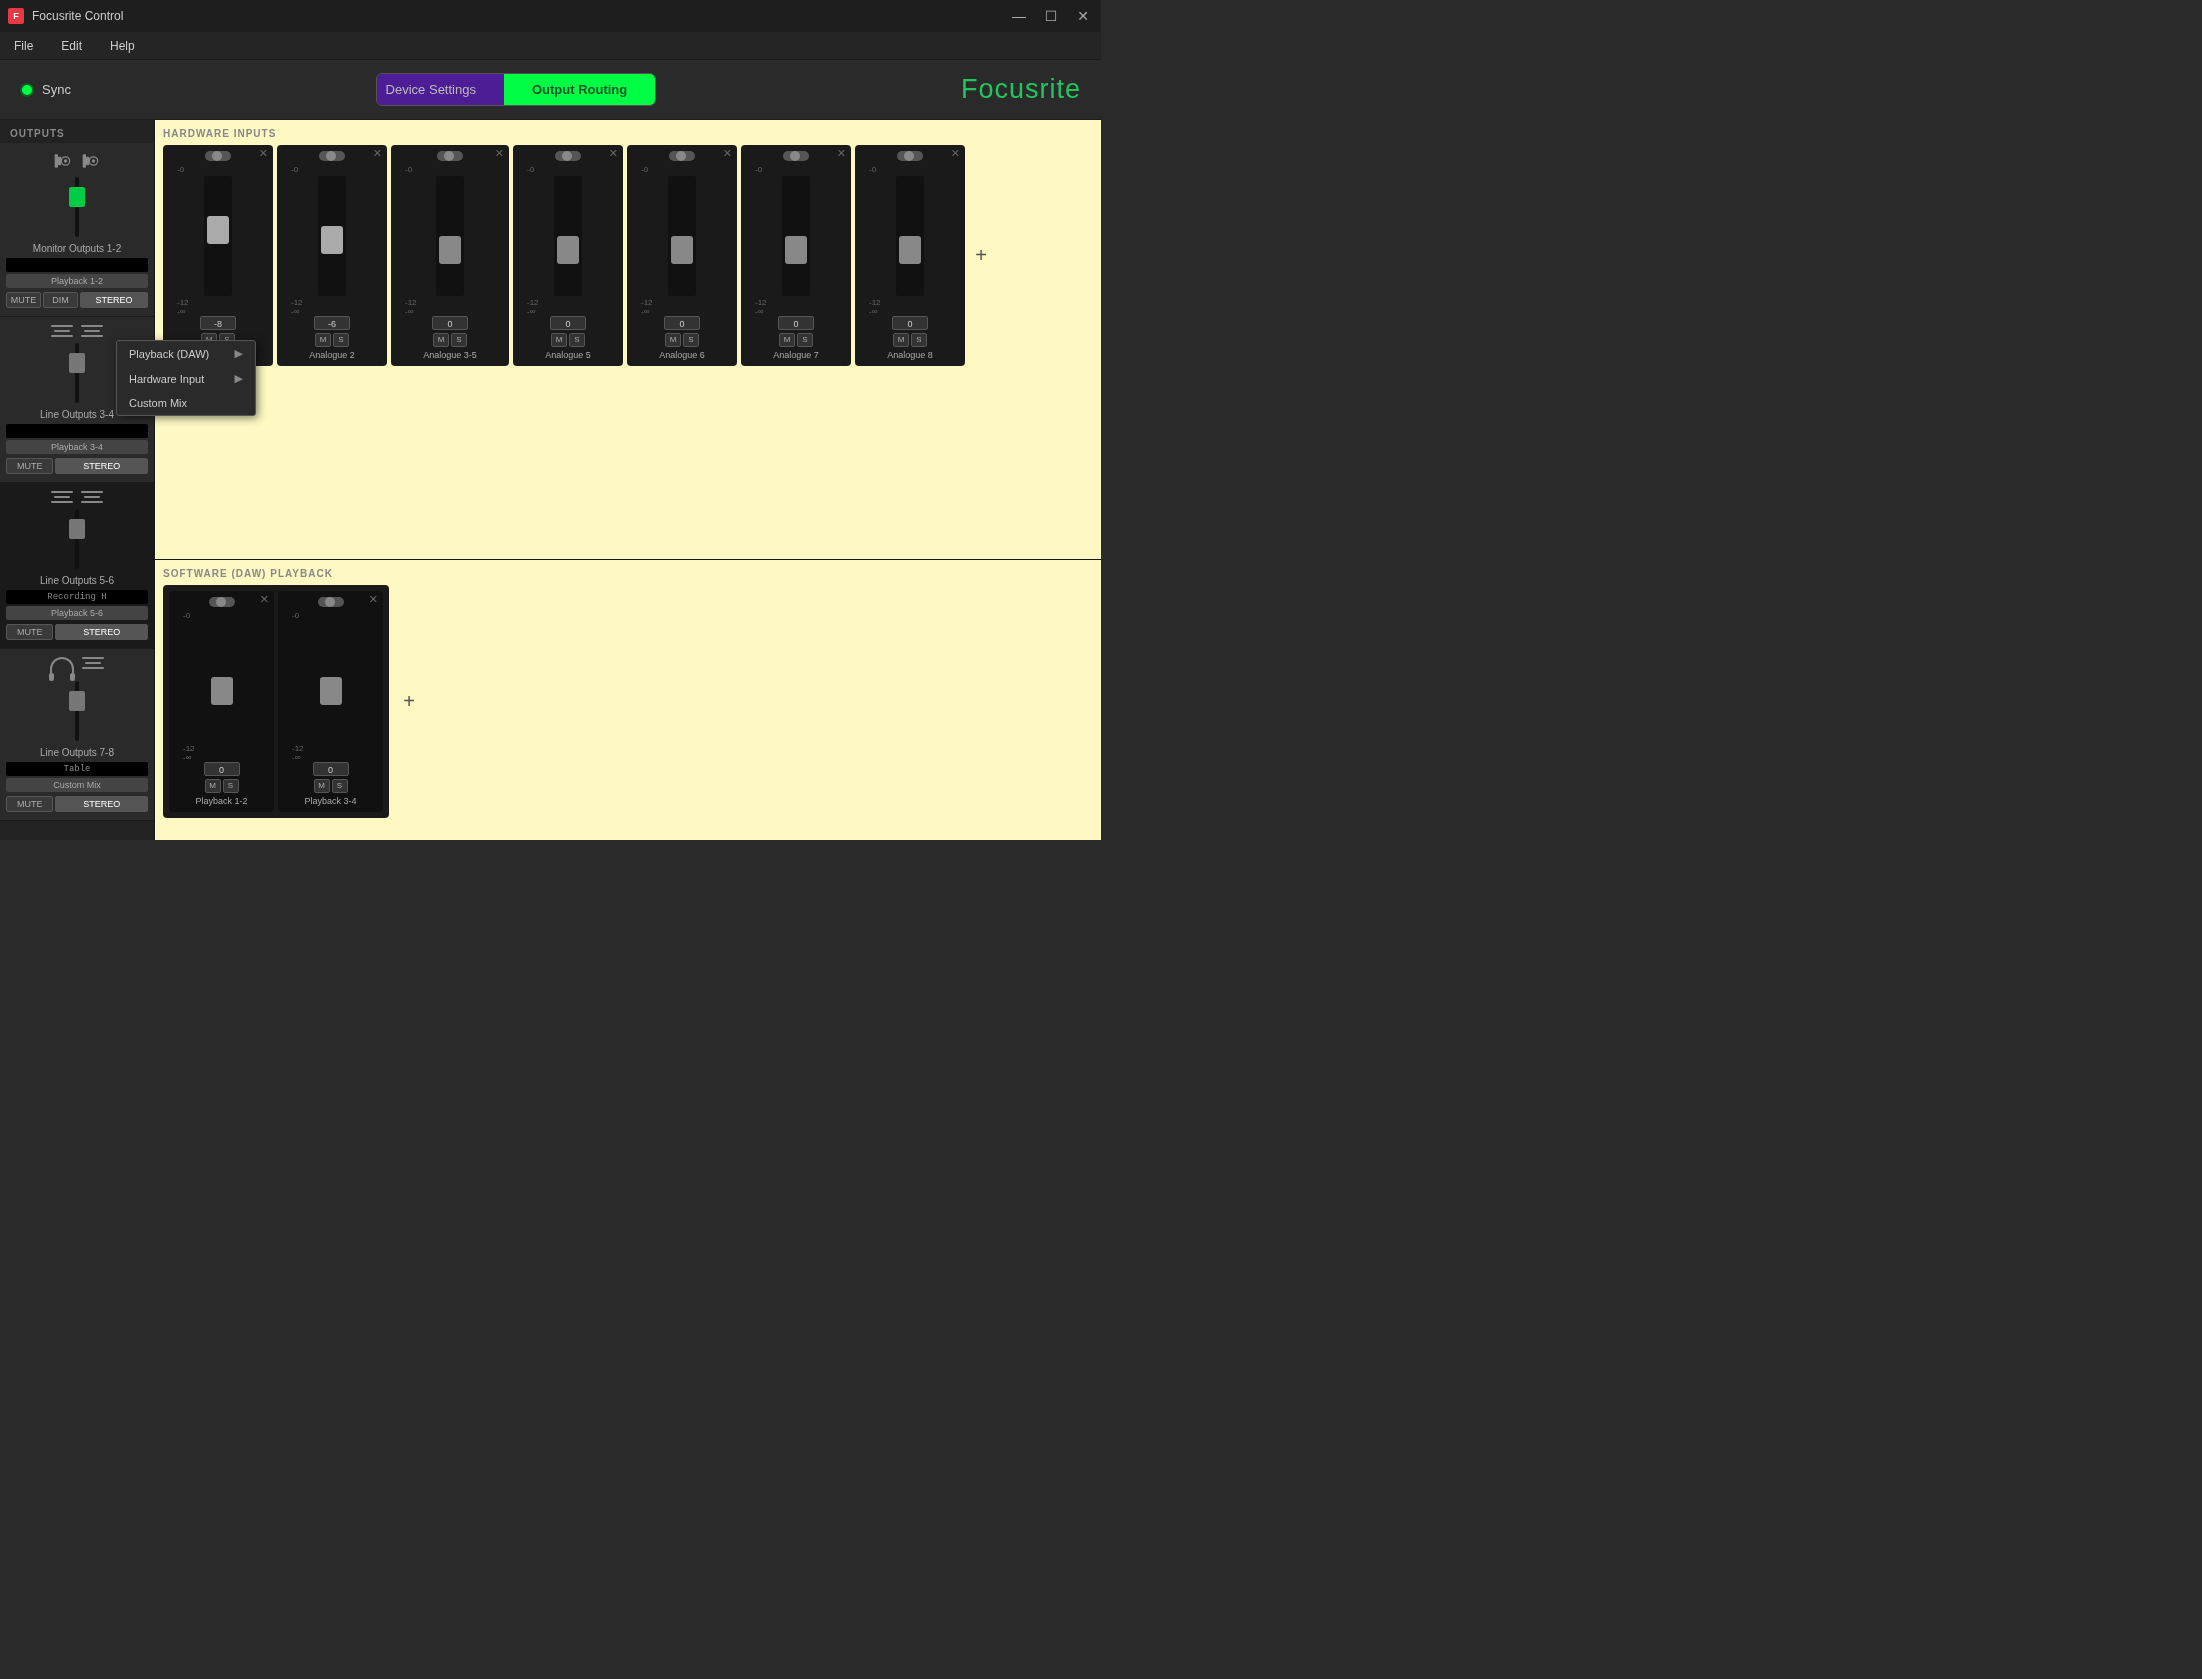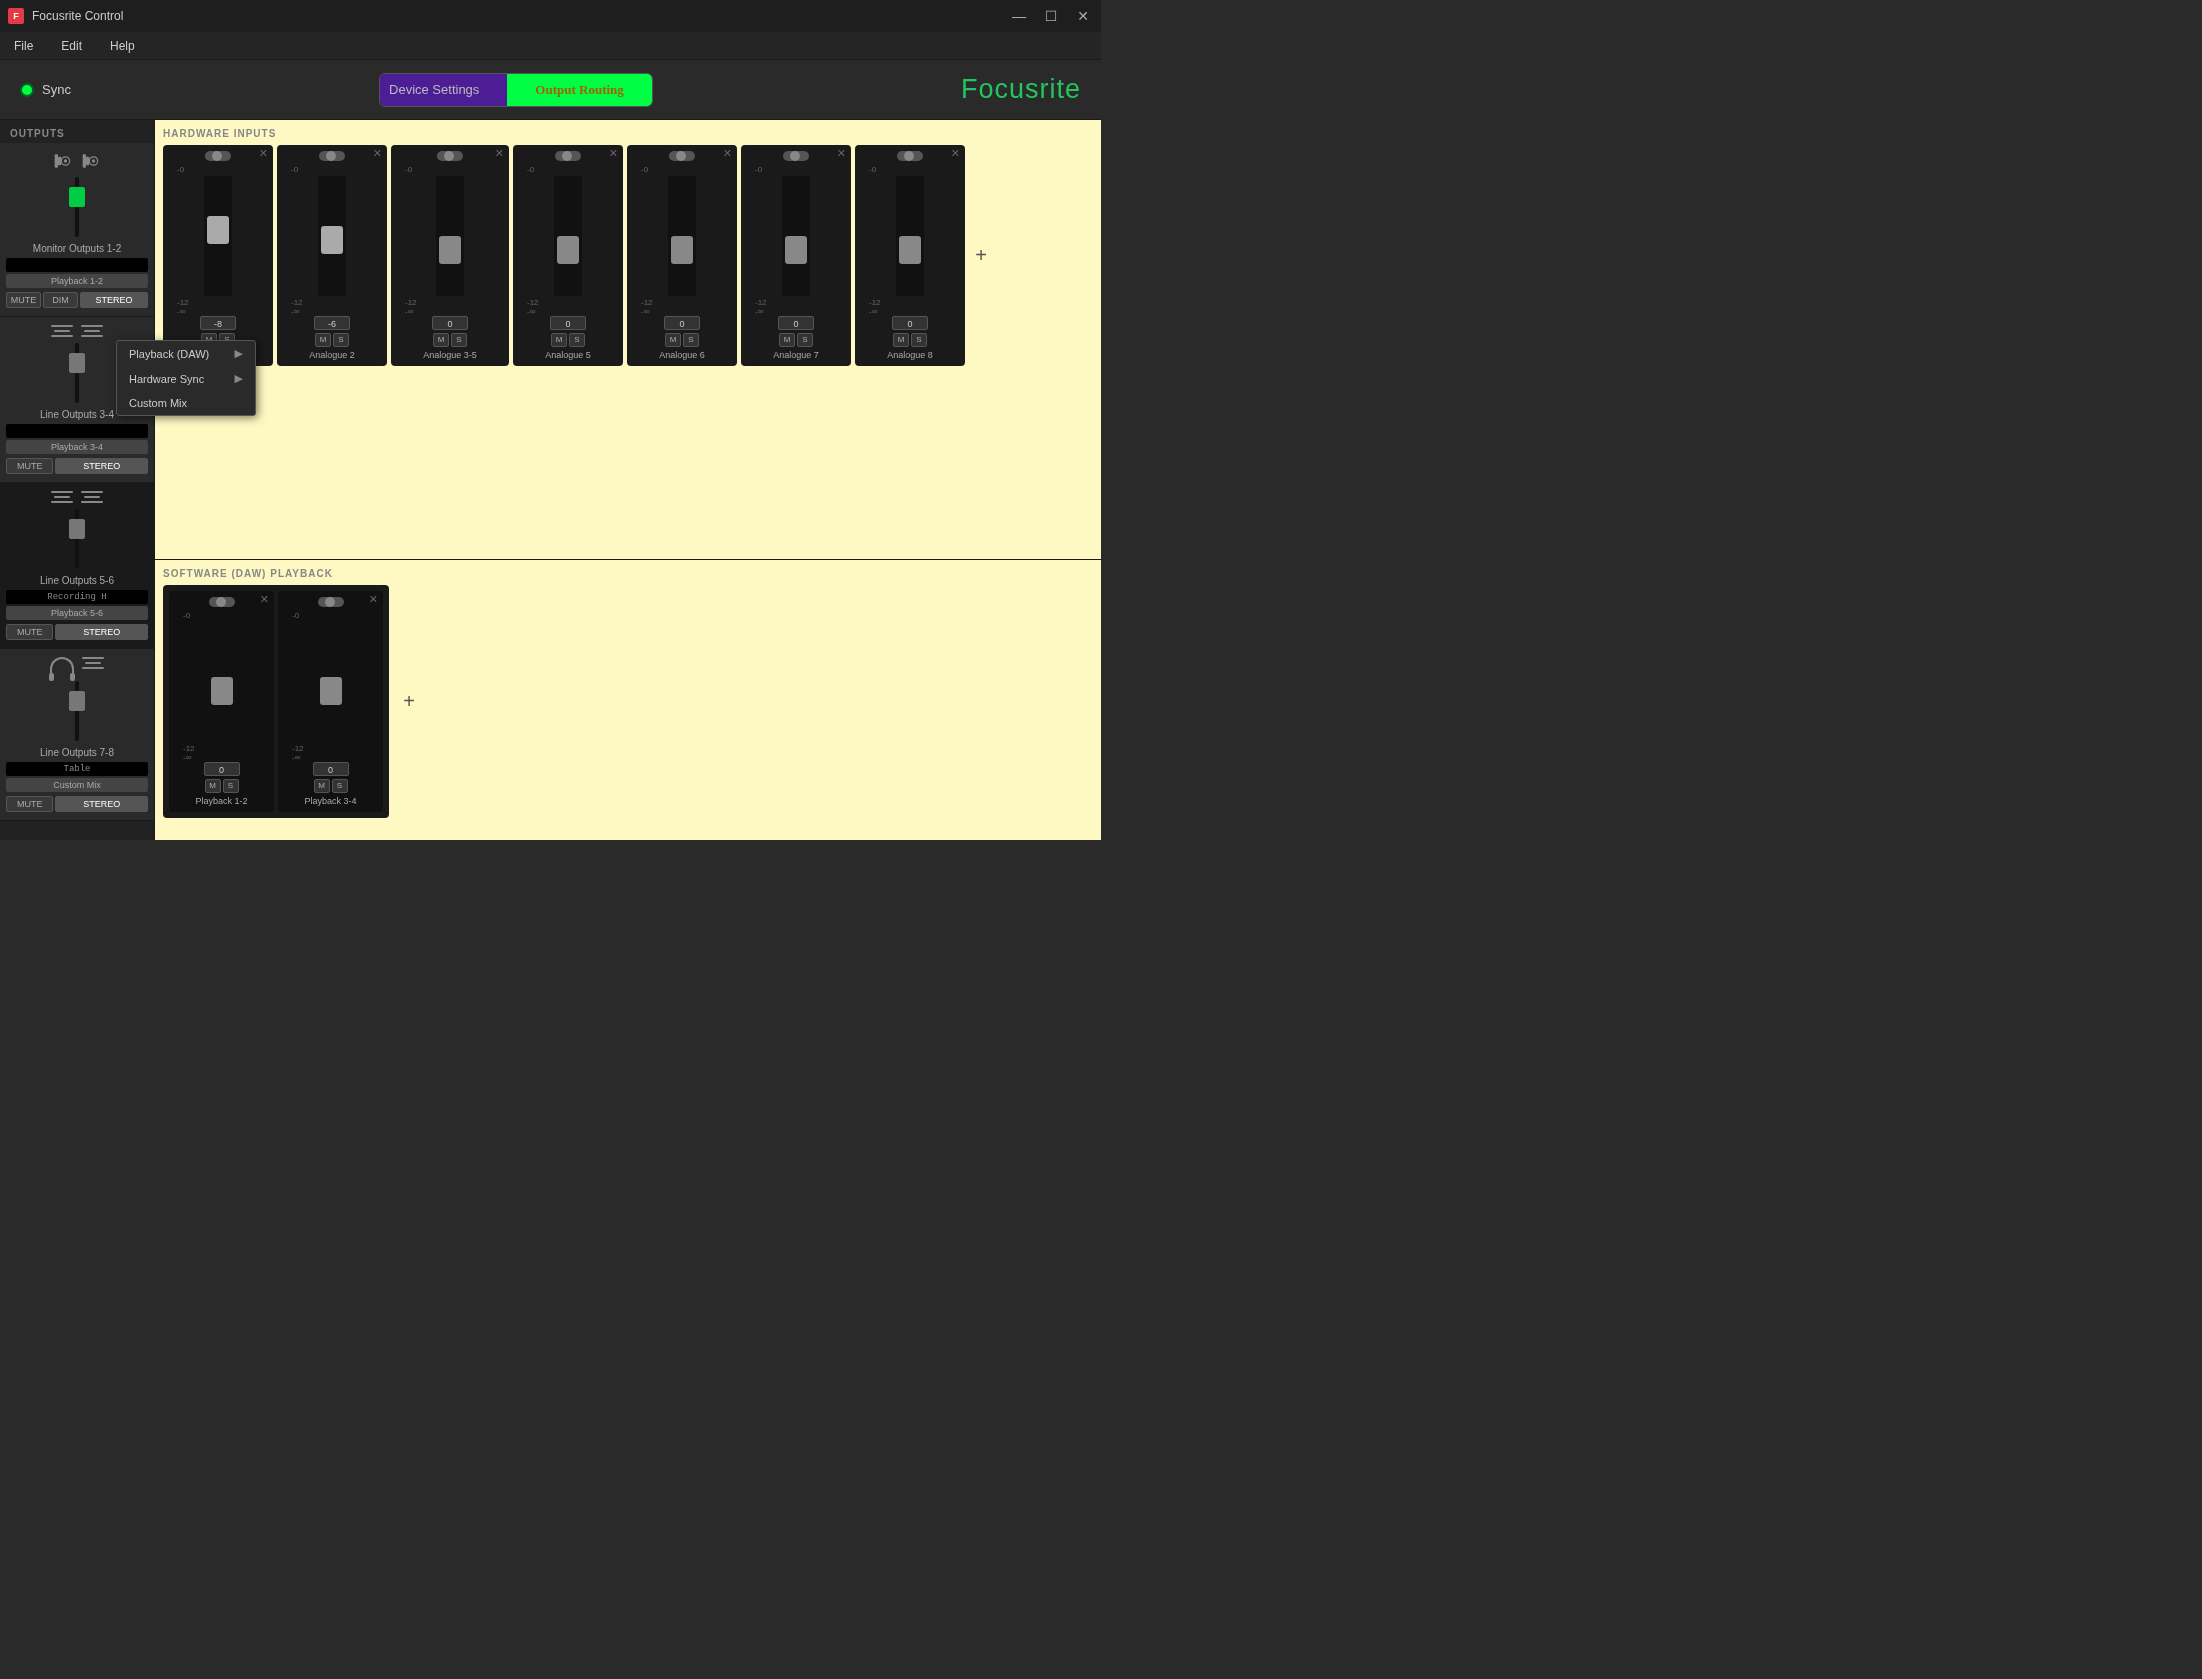--- a/index.html
+++ b/index.html
@@ -116,23 +116,22 @@
       border: none;
       outline: none;
     }
     .header-tab.inactive {
       background: #4c1d95;
       color: #bbb;
       padding-left: 9px;
     }
     .header-tab.active {
       background: #00ff44;
-      color: #a16207;
+      color: #14532d;
       font-weight: 600;
-      font-family: Liberation Serif, serif;
     }
     .focusrite-logo {
       font-size: 27px;
       color: #22c55e;
       font-weight: 400;
       letter-spacing: 1px;
     }
 
     
     .main-content {
@@ -819,21 +818,21 @@
 
   </div>
 </div>
 
 <div class="dropdown-menu">
   <div class="dropdown-item">
     <span>Playback (DAW)</span>
     <span class="arrow">▶</span>
   </div>
   <div class="dropdown-item">
-    <span>Hardware Sync</span>
+    <span>Hardware Input</span>
     <span class="arrow">▶</span>
   </div>
   <div class="dropdown-item">
     <span>Custom Mix</span>
   </div>
 </div>
 
 <div class="statusbar">
   <span>Set the source for Line Outputs 5-6</span>
 </div>

